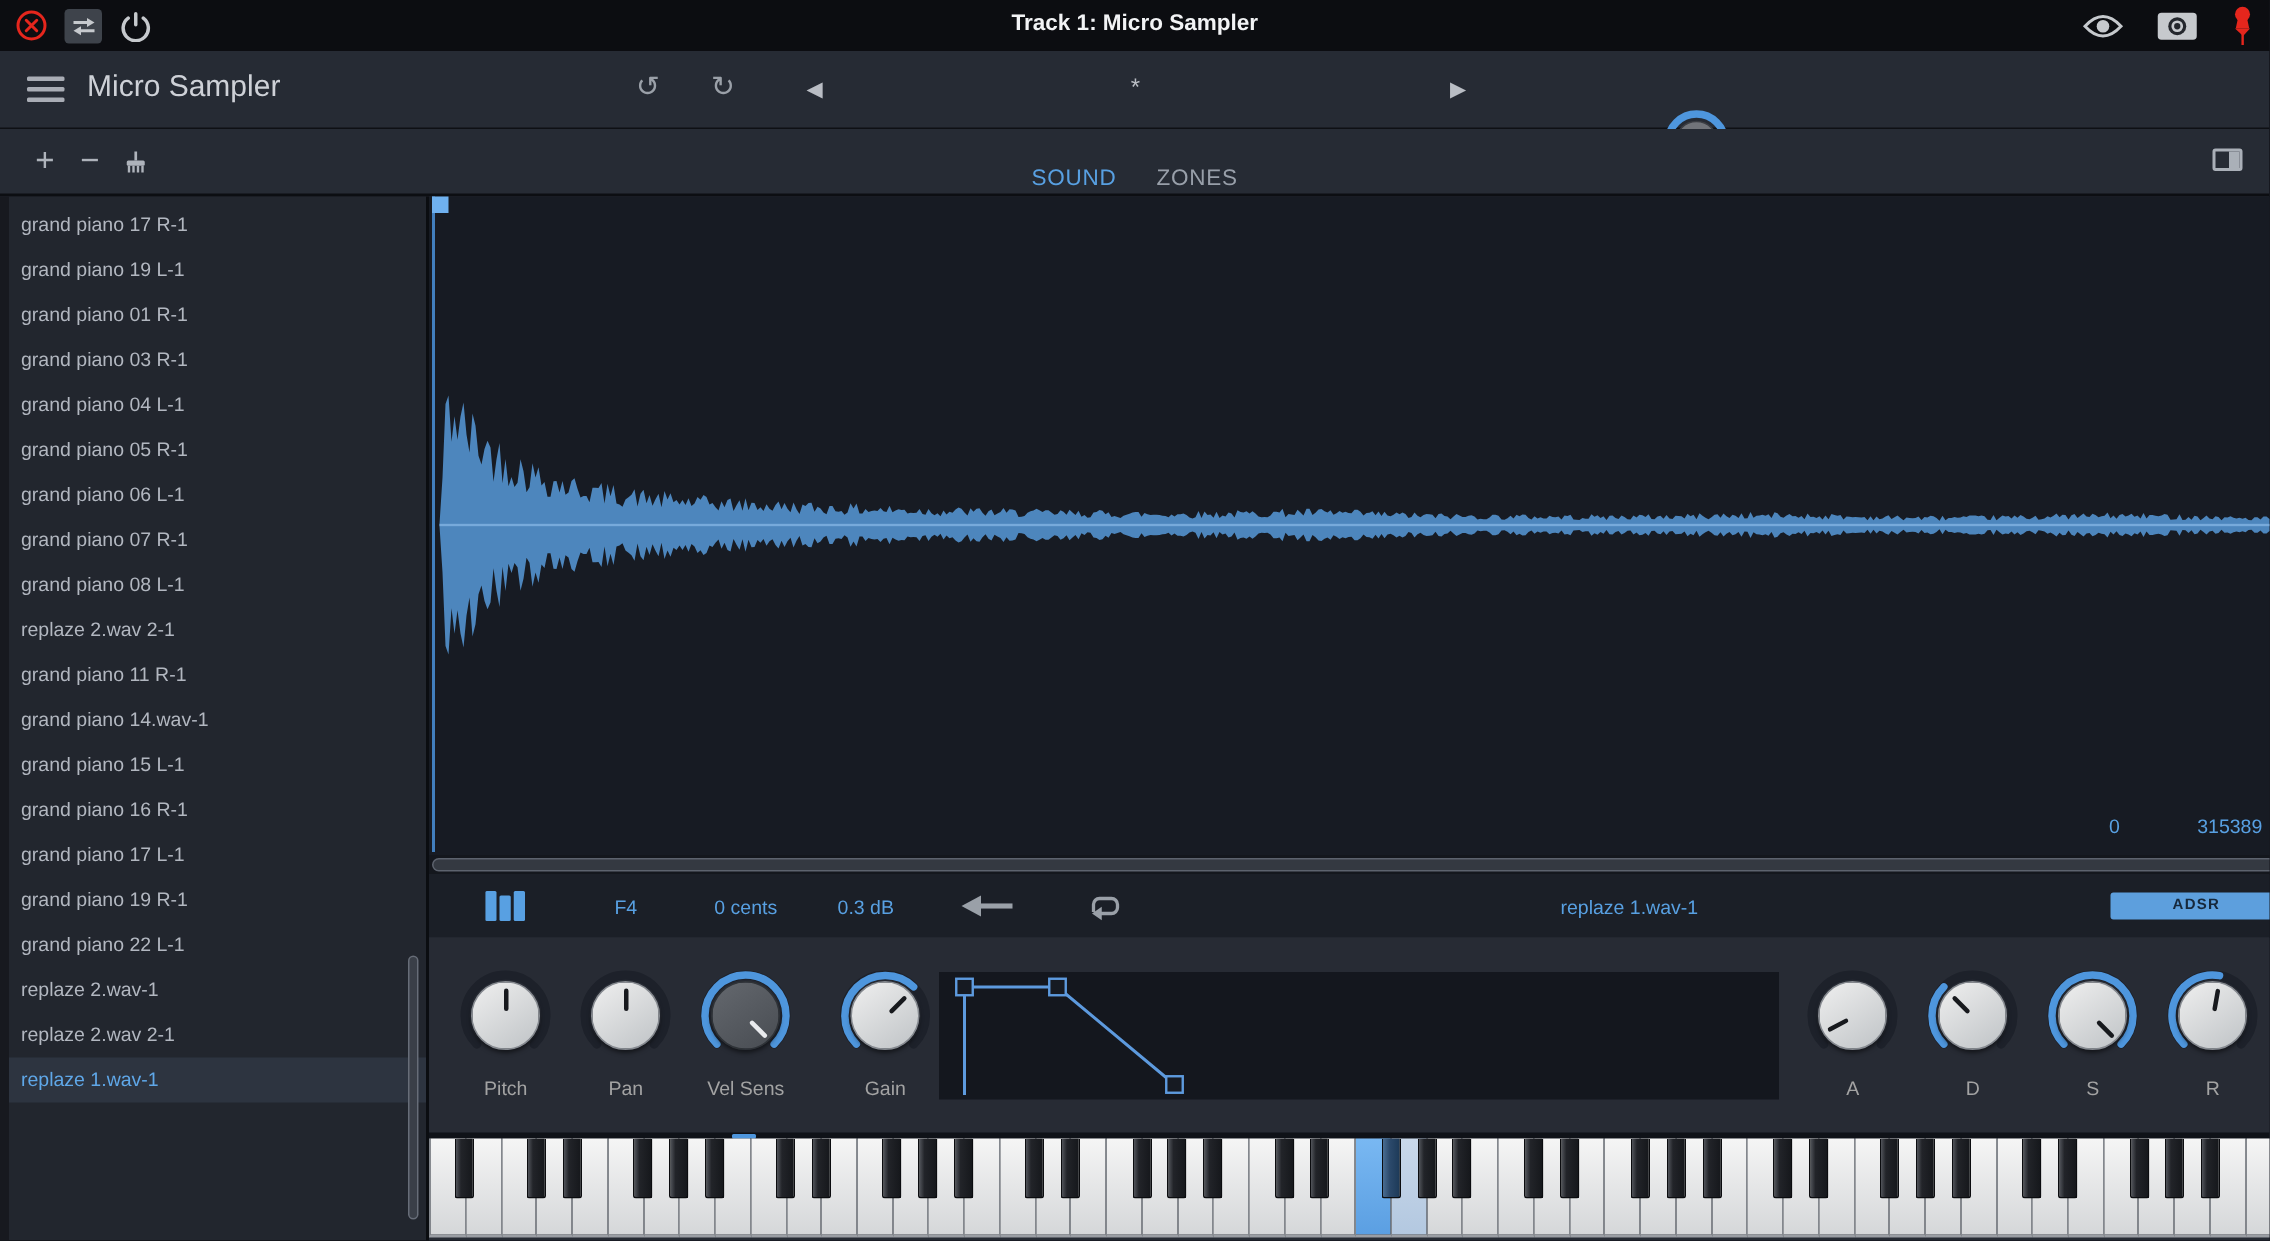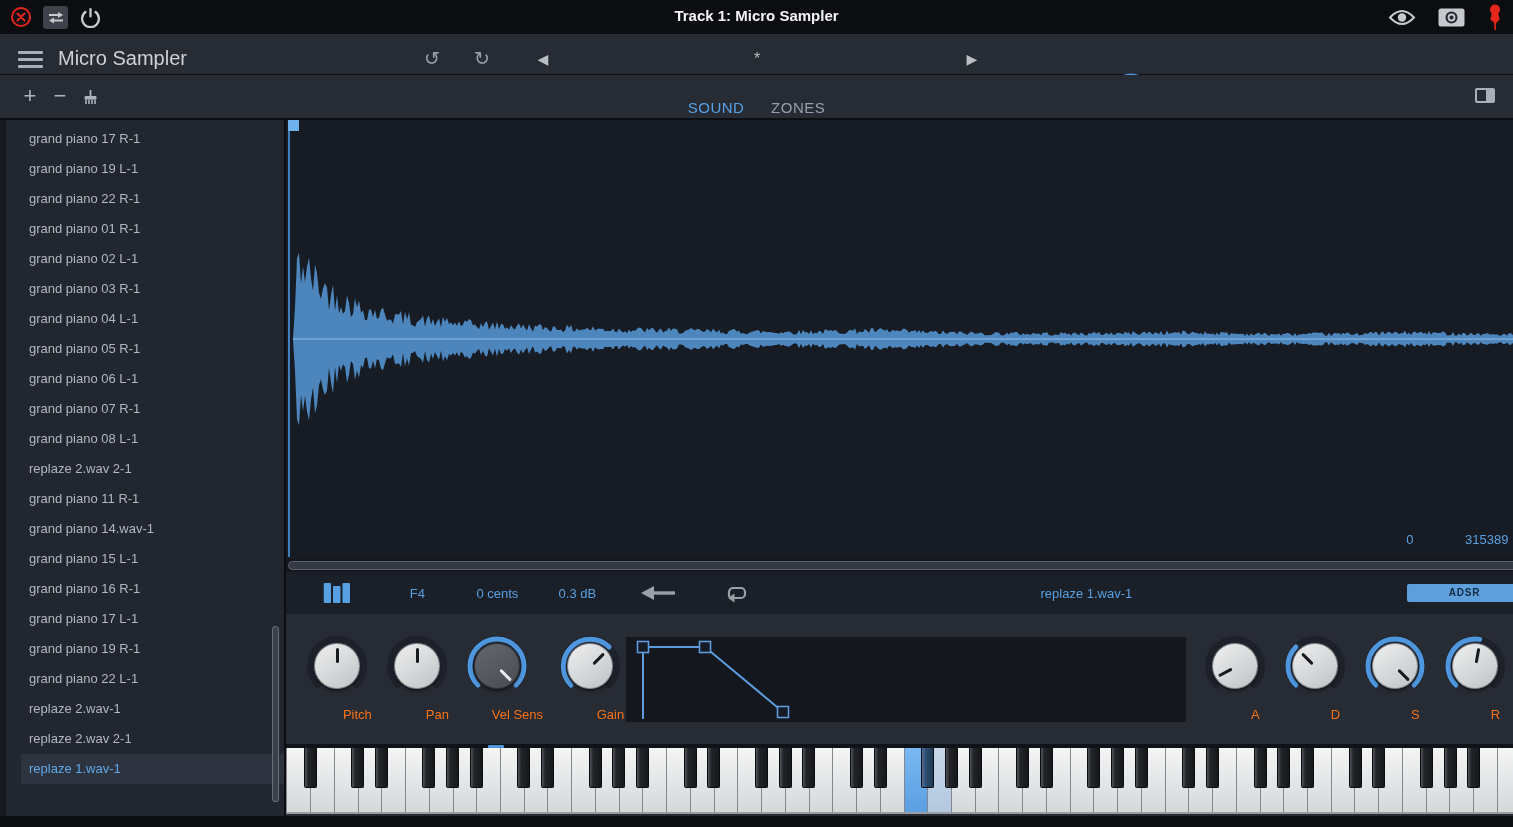--- a/index.html
+++ b/index.html
@@ -5,21 +5,21 @@
   * { margin:0; padding:0; box-sizing:border-box; }
   html,body { width:1513px; height:827px; overflow:hidden; background:#0c0d11;
     font-family:"Liberation Sans","DejaVu Sans",sans-serif; }
   .titlebar { position:relative; height:34px; background:#0c0d11; }
   .tb-title { position:absolute; left:0; right:0; top:7px; text-align:center;
     color:#f2f3f5; font-size:15px; font-weight:bold; }
   .tb-left { position:absolute; left:8px; top:4px; display:flex; gap:9px; align-items:center; }
   .tb-right { position:absolute; right:10px; top:4px; display:flex; gap:22px; align-items:center; }
   .tb-btn { width:26px; height:26px; display:flex; align-items:center; justify-content:center; }
   .tb-btn.boxed { background:#3e434b; border-radius:3px; width:25px; height:23px; }
-  .header { position:relative; height:41px; background:#262b34; border-bottom:1px solid #0e1014; }
+  .header { position:relative; height:52px; background:#262b34; border-bottom:1px solid #0e1014; }
   .hamburger { position:absolute; left:18px; top:17px; width:25px; cursor:pointer; }
   .hamburger div { height:3px; background:#a9adb5; margin-bottom:4px; border-radius:1px; }
   .hdr-title { position:absolute; left:58px; top:13px; font-size:20px; color:#ced1d7; }
   .hicon { position:absolute; top:12px; color:#9aa0a8; font-size:19px; line-height:26px; text-align:center; width:30px; }
   .tri { font-size:14px; color:#b9bdc4; }
   .hdr-knob { position:absolute; left:1108px; top:38px; }
   .meter { position:absolute; left:1168px; top:52px; width:194px; }
   .meter div { height:6px; margin-bottom:2px; border-radius:1px;
     background:linear-gradient(90deg,#233524 0%,#2d3325 45%,#392c26 72%,#402529 100%); opacity:.8; }
   .toolbar { position:relative; height:45px; background:#262b34; border-bottom:2px solid #0c0e12; }
@@ -27,21 +27,21 @@
     text-align:center; line-height:26px; font-weight:300; }
   .tabs { position:absolute; left:0; right:0; top:12px; text-align:center; font-size:15px; letter-spacing:.5px; }
   .tab { display:inline-block; margin:12px 11px; cursor:pointer; }
   .tab.active { color:#58a0e2; }
   .tab.inactive { color:#989fa9; }
   .panel-toggle { position:absolute; right:18px; top:13px; width:20px; height:15px;
     border:2px solid #aab0b8; border-radius:2px; }
   .panel-toggle::after { content:""; position:absolute; right:0; top:0; width:7px; height:11px; background:#aab0b8; }
   .content { display:flex; height:696px; }
   .sidebar { position:relative; width:291px; background:#22262e; border-right:2px solid #0b0d11;
-    border-left:6px solid #17191f; overflow:hidden;padding-left:15px; }
+    border-left:6px solid #17191f; overflow:hidden; }
   .slist { padding-top:4px; }
   .sitem { height:30px; line-height:30px; padding-left:8px; font-size:13px; color:#b2b7c0;
     white-space:nowrap; cursor:pointer; }
   .sitem.selected { background:#2d3440; color:#5fa7e8; }
   .sscroll { position:absolute; right:5px; top:506px; width:7px; height:176px; border-radius:4px;
     background:#3a3f48; border:1px solid rgba(140,148,160,.55); }
   .main { position:relative; width:1248px; background:#262b34; }
   .wavepanel { position:absolute; left:0; top:0; width:1240px; height:439px; background:#171b23; }
   .wavepanel .edge { position:absolute; top:0; bottom:2px; width:2px; background:#4a90d9; opacity:.85; }
   .handle { position:absolute; top:0; width:11px; height:11px; background:#6fb1ef; }
@@ -61,21 +61,21 @@
   .knob { position:absolute; width:64px; height:64px; }
   .knob svg.arc { position:absolute; left:0; top:0; }
   .knob-body { position:absolute; left:9px; top:9px; width:46px; height:46px; border-radius:50%;
     background:linear-gradient(145deg,#efefef,#bfc3c6); border:1px solid #85898f;
     box-shadow:0 2px 3px rgba(0,0,0,.5); }
   .knob-body.dark { background:linear-gradient(145deg,#64686e,#484c52); border-color:#2e3237; }
   .knob-ind { position:absolute; left:20.5px; top:4px; width:3px; height:15px; border-radius:2px;
     background:#17191d; transform-origin:1.5px 19px; }
   .dark .knob-ind { background:#e9ebee; }
   .knob-label { position:absolute; top:73px; left:50%; transform:translateX(-50%); font-size:13px;
-    color:#f97316; white-space:nowrap;margin-left:20px; }
+    color:#a3a3a3; white-space:nowrap; }
   .keyboard { position:absolute; left:0; top:624px; width:1248px; height:72px; background:#262b34; }
   .keystrip { position:absolute; left:0; top:0; width:1235px; height:4px; background:#0f1218; }
   .range-dash { position:absolute; left:202px; top:1px; width:16px; height:2.5px; background:#4e96dd; border-radius:1px; }
   .whitekeys { position:absolute; left:0; top:4px; width:1235px; height:66px; display:flex; }
   .wkey { flex:1; background:linear-gradient(#f5f5f5,#d5d7d9); border-right:1px solid #83878d;
     border-bottom:2px solid #9a9ea4; }
   .wkey:first-child { border-left:1px solid #83878d; }
   .wkey.root { background:linear-gradient(#79b8f2,#5b9fe2); }
   .wkey.adj { background:linear-gradient(#c9d8ea,#b3c8e0); }
   .bkey { position:absolute; top:4px; width:13px; height:40px; border-radius:0 0 2px 2px;
@@ -176,23 +176,21 @@
     <span class="tab inactive">ZONES</span>
   </div>
   <div class="panel-toggle"></div>
 </div>
 
 <div class="content">
   <div class="sidebar">
     <div class="slist" id="slist">
         <div class="sitem">grand piano 17 R-1</div>
         <div class="sitem">grand piano 19 L-1</div>
-        <div class="sitem">grand piano 22 R-1</div>
         <div class="sitem">grand piano 01 R-1</div>
-        <div class="sitem">grand piano 02 L-1</div>
         <div class="sitem">grand piano 03 R-1</div>
         <div class="sitem">grand piano 04 L-1</div>
         <div class="sitem">grand piano 05 R-1</div>
         <div class="sitem">grand piano 06 L-1</div>
         <div class="sitem">grand piano 07 R-1</div>
         <div class="sitem">grand piano 08 L-1</div>
         <div class="sitem">replaze 2.wav 2-1</div>
         <div class="sitem">grand piano 11 R-1</div>
         <div class="sitem">grand piano 14.wav-1</div>
         <div class="sitem">grand piano 15 L-1</div>

